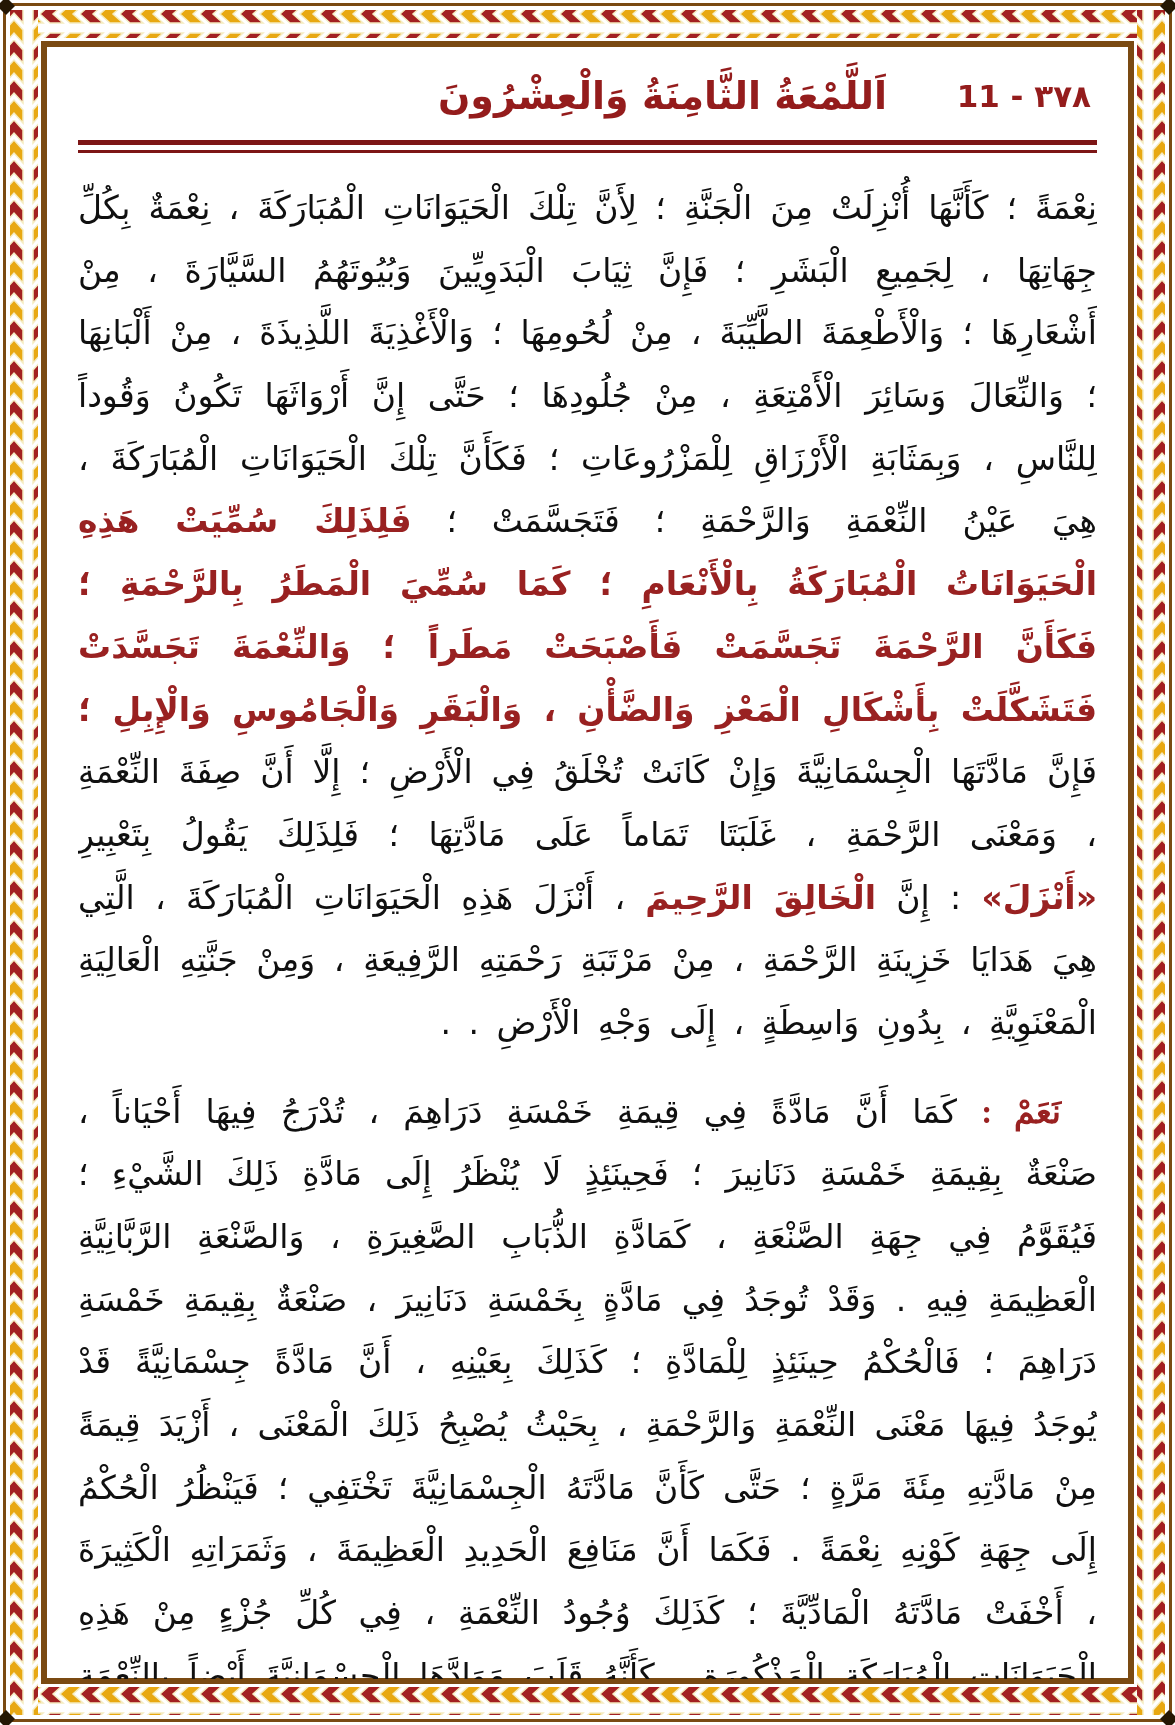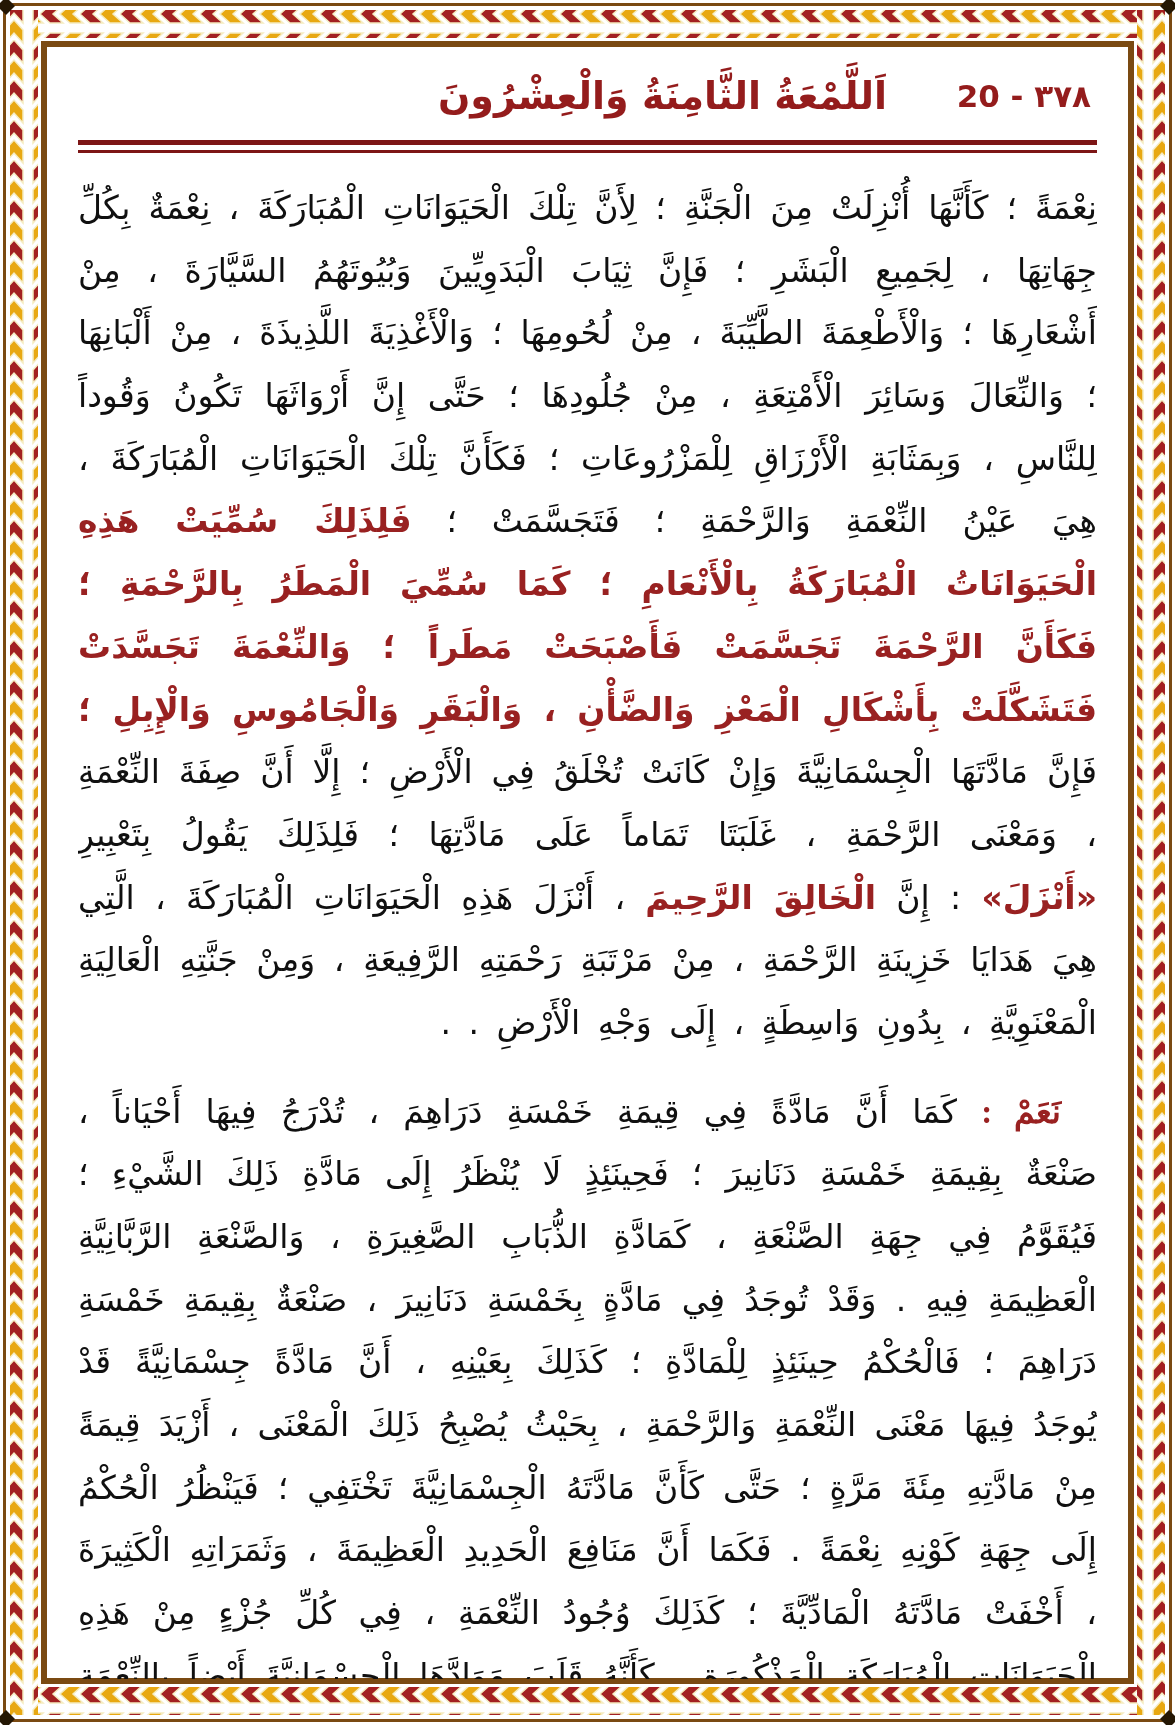--- a/index.html
+++ b/index.html
@@ -109,21 +109,21 @@
     <path d="M6,-3 L15,6 L6,15 L-3,6 Z" fill="#241704"></path>
     <path d="M1169,-3 L1178,6 L1169,15 L1160,6 Z" fill="#241704"></path>
     <path d="M6,1710 L15,1719 L6,1728 L-3,1719 Z" fill="#241704"></path>
     <path d="M1169,1710 L1178,1719 L1169,1728 L1160,1719 Z" fill="#241704"></path>
   </svg>
 
   <div class="content">
 
     <div class="header">
       <span class="page-title">اَللَّمْعَةُ الثَّامِنَةُ وَالْعِشْرُونَ</span>
-      <span class="page-number">٣٧٨ - 20</span>
+      <span class="page-number">٣٧٨ - 11</span>
     </div>
 
     <div class="header-rule"></div>
 
     <p class="body para-1">
       <span>نِعْمَةً ؛ كَأَنَّهَا أُنْزِلَتْ مِنَ الْجَنَّةِ ؛ لِأَنَّ تِلْكَ الْحَيَوَانَاتِ الْمُبَارَكَةَ ، نِعْمَةٌ بِكُلِّ جِهَاتِهَا ، لِجَمِيعِ الْبَشَرِ ؛ فَإِنَّ ثِيَابَ الْبَدَوِيِّينَ وَبُيُوتَهُمُ السَّيَّارَةَ ، مِنْ أَشْعَارِهَا ؛ وَالْأَطْعِمَةَ الطَّيِّبَةَ ، مِنْ لُحُومِهَا ؛ وَالْأَغْذِيَةَ اللَّذِيذَةَ ، مِنْ أَلْبَانِهَا ؛ وَالنِّعَالَ وَسَائِرَ الْأَمْتِعَةِ ، مِنْ جُلُودِهَا ؛ حَتَّى إِنَّ أَرْوَاثَهَا تَكُونُ وَقُوداً لِلنَّاسِ ، وَبِمَثَابَةِ الْأَرْزَاقِ لِلْمَزْرُوعَاتِ ؛ فَكَأَنَّ تِلْكَ الْحَيَوَانَاتِ الْمُبَارَكَةَ ، هِيَ عَيْنُ النِّعْمَةِ وَالرَّحْمَةِ ؛ فَتَجَسَّمَتْ ؛ </span><span class="red">فَلِذَلِكَ سُمِّيَتْ هَذِهِ الْحَيَوَانَاتُ الْمُبَارَكَةُ بِالْأَنْعَامِ ؛ كَمَا سُمِّيَ الْمَطَرُ بِالرَّحْمَةِ ؛ فَكَأَنَّ الرَّحْمَةَ تَجَسَّمَتْ فَأَصْبَحَتْ مَطَراً ؛ وَالنِّعْمَةَ تَجَسَّدَتْ فَتَشَكَّلَتْ بِأَشْكَالِ الْمَعْزِ وَالضَّأْنِ ، وَالْبَقَرِ وَالْجَامُوسِ وَالْإِبِلِ ؛ </span><span>فَإِنَّ مَادَّتَهَا الْجِسْمَانِيَّةَ وَإِنْ كَانَتْ تُخْلَقُ فِي الْأَرْضِ ؛ إِلَّا أَنَّ صِفَةَ النِّعْمَةِ ، وَمَعْنَى الرَّحْمَةِ ، غَلَبَتَا تَمَاماً عَلَى مَادَّتِهَا ؛ فَلِذَلِكَ يَقُولُ بِتَعْبِيرِ </span><span class="red">«أَنْزَلَ»</span><span> : إِنَّ </span><span class="red">الْخَالِقَ الرَّحِيمَ</span><span> ، أَنْزَلَ هَذِهِ الْحَيَوَانَاتِ الْمُبَارَكَةَ ، الَّتِي هِيَ هَدَايَا خَزِينَةِ الرَّحْمَةِ ، مِنْ مَرْتَبَةِ رَحْمَتِهِ الرَّفِيعَةِ ، وَمِنْ جَنَّتِهِ الْعَالِيَةِ الْمَعْنَوِيَّةِ ، بِدُونِ وَاسِطَةٍ ، إِلَى وَجْهِ الْأَرْضِ . .</span>
     </p>
 
     <p class="body indent">
       <span class="lead">نَعَمْ :</span><span> كَمَا أَنَّ مَادَّةً فِي قِيمَةِ خَمْسَةِ دَرَاهِمَ ، تُدْرَجُ فِيهَا أَحْيَاناً ، صَنْعَةٌ بِقِيمَةِ خَمْسَةِ دَنَانِيرَ ؛ فَحِينَئِذٍ لَا يُنْظَرُ إِلَى مَادَّةِ ذَلِكَ الشَّيْءِ ؛ فَيُقَوَّمُ فِي جِهَةِ الصَّنْعَةِ ، كَمَادَّةِ الذُّبَابِ الصَّغِيرَةِ ، وَالصَّنْعَةِ الرَّبَّانِيَّةِ الْعَظِيمَةِ فِيهِ . وَقَدْ تُوجَدُ فِي مَادَّةٍ بِخَمْسَةِ دَنَانِيرَ ، صَنْعَةٌ بِقِيمَةِ خَمْسَةِ دَرَاهِمَ ؛ فَالْحُكْمُ حِينَئِذٍ لِلْمَادَّةِ ؛ كَذَلِكَ بِعَيْنِهِ ، أَنَّ مَادَّةً جِسْمَانِيَّةً قَدْ يُوجَدُ فِيهَا مَعْنَى النِّعْمَةِ وَالرَّحْمَةِ ، بِحَيْثُ يُصْبِحُ ذَلِكَ الْمَعْنَى ، أَزْيَدَ قِيمَةً مِنْ مَادَّتِهِ مِئَةَ مَرَّةٍ ؛ حَتَّى كَأَنَّ مَادَّتَهُ الْجِسْمَانِيَّةَ تَخْتَفِي ؛ فَيَنْظُرُ الْحُكْمُ إِلَى جِهَةِ كَوْنِهِ نِعْمَةً . فَكَمَا أَنَّ مَنَافِعَ الْحَدِيدِ الْعَظِيمَةَ ، وَثَمَرَاتِهِ الْكَثِيرَةَ ، أَخْفَتْ مَادَّتَهُ الْمَادِّيَّةَ ؛ كَذَلِكَ وُجُودُ النِّعْمَةِ ، فِي كُلِّ جُزْءٍ مِنْ هَذِهِ الْحَيَوَانَاتِ الْمُبَارَكَةِ الْمَذْكُورَةِ ، كَأَنَّهُ قَلَبَ مَوَادَّهَا الْجِسْمَانِيَّةَ أَيْضاً بِالنِّعْمَةِ ؛ فَلِذَلِكَ نَظَرَ إِلَى صِفَاتِهِمَا الْمَعْنَوِيَّةِ ، بِدُونِ النَّظَرِ إِلَى حُكْمِ مَوَادِّهِمَا الْجِسْمَانِيَّةِ ؛ فَعَبَّرَ بِقَوْلِهِ تَعَالَى :</span>

